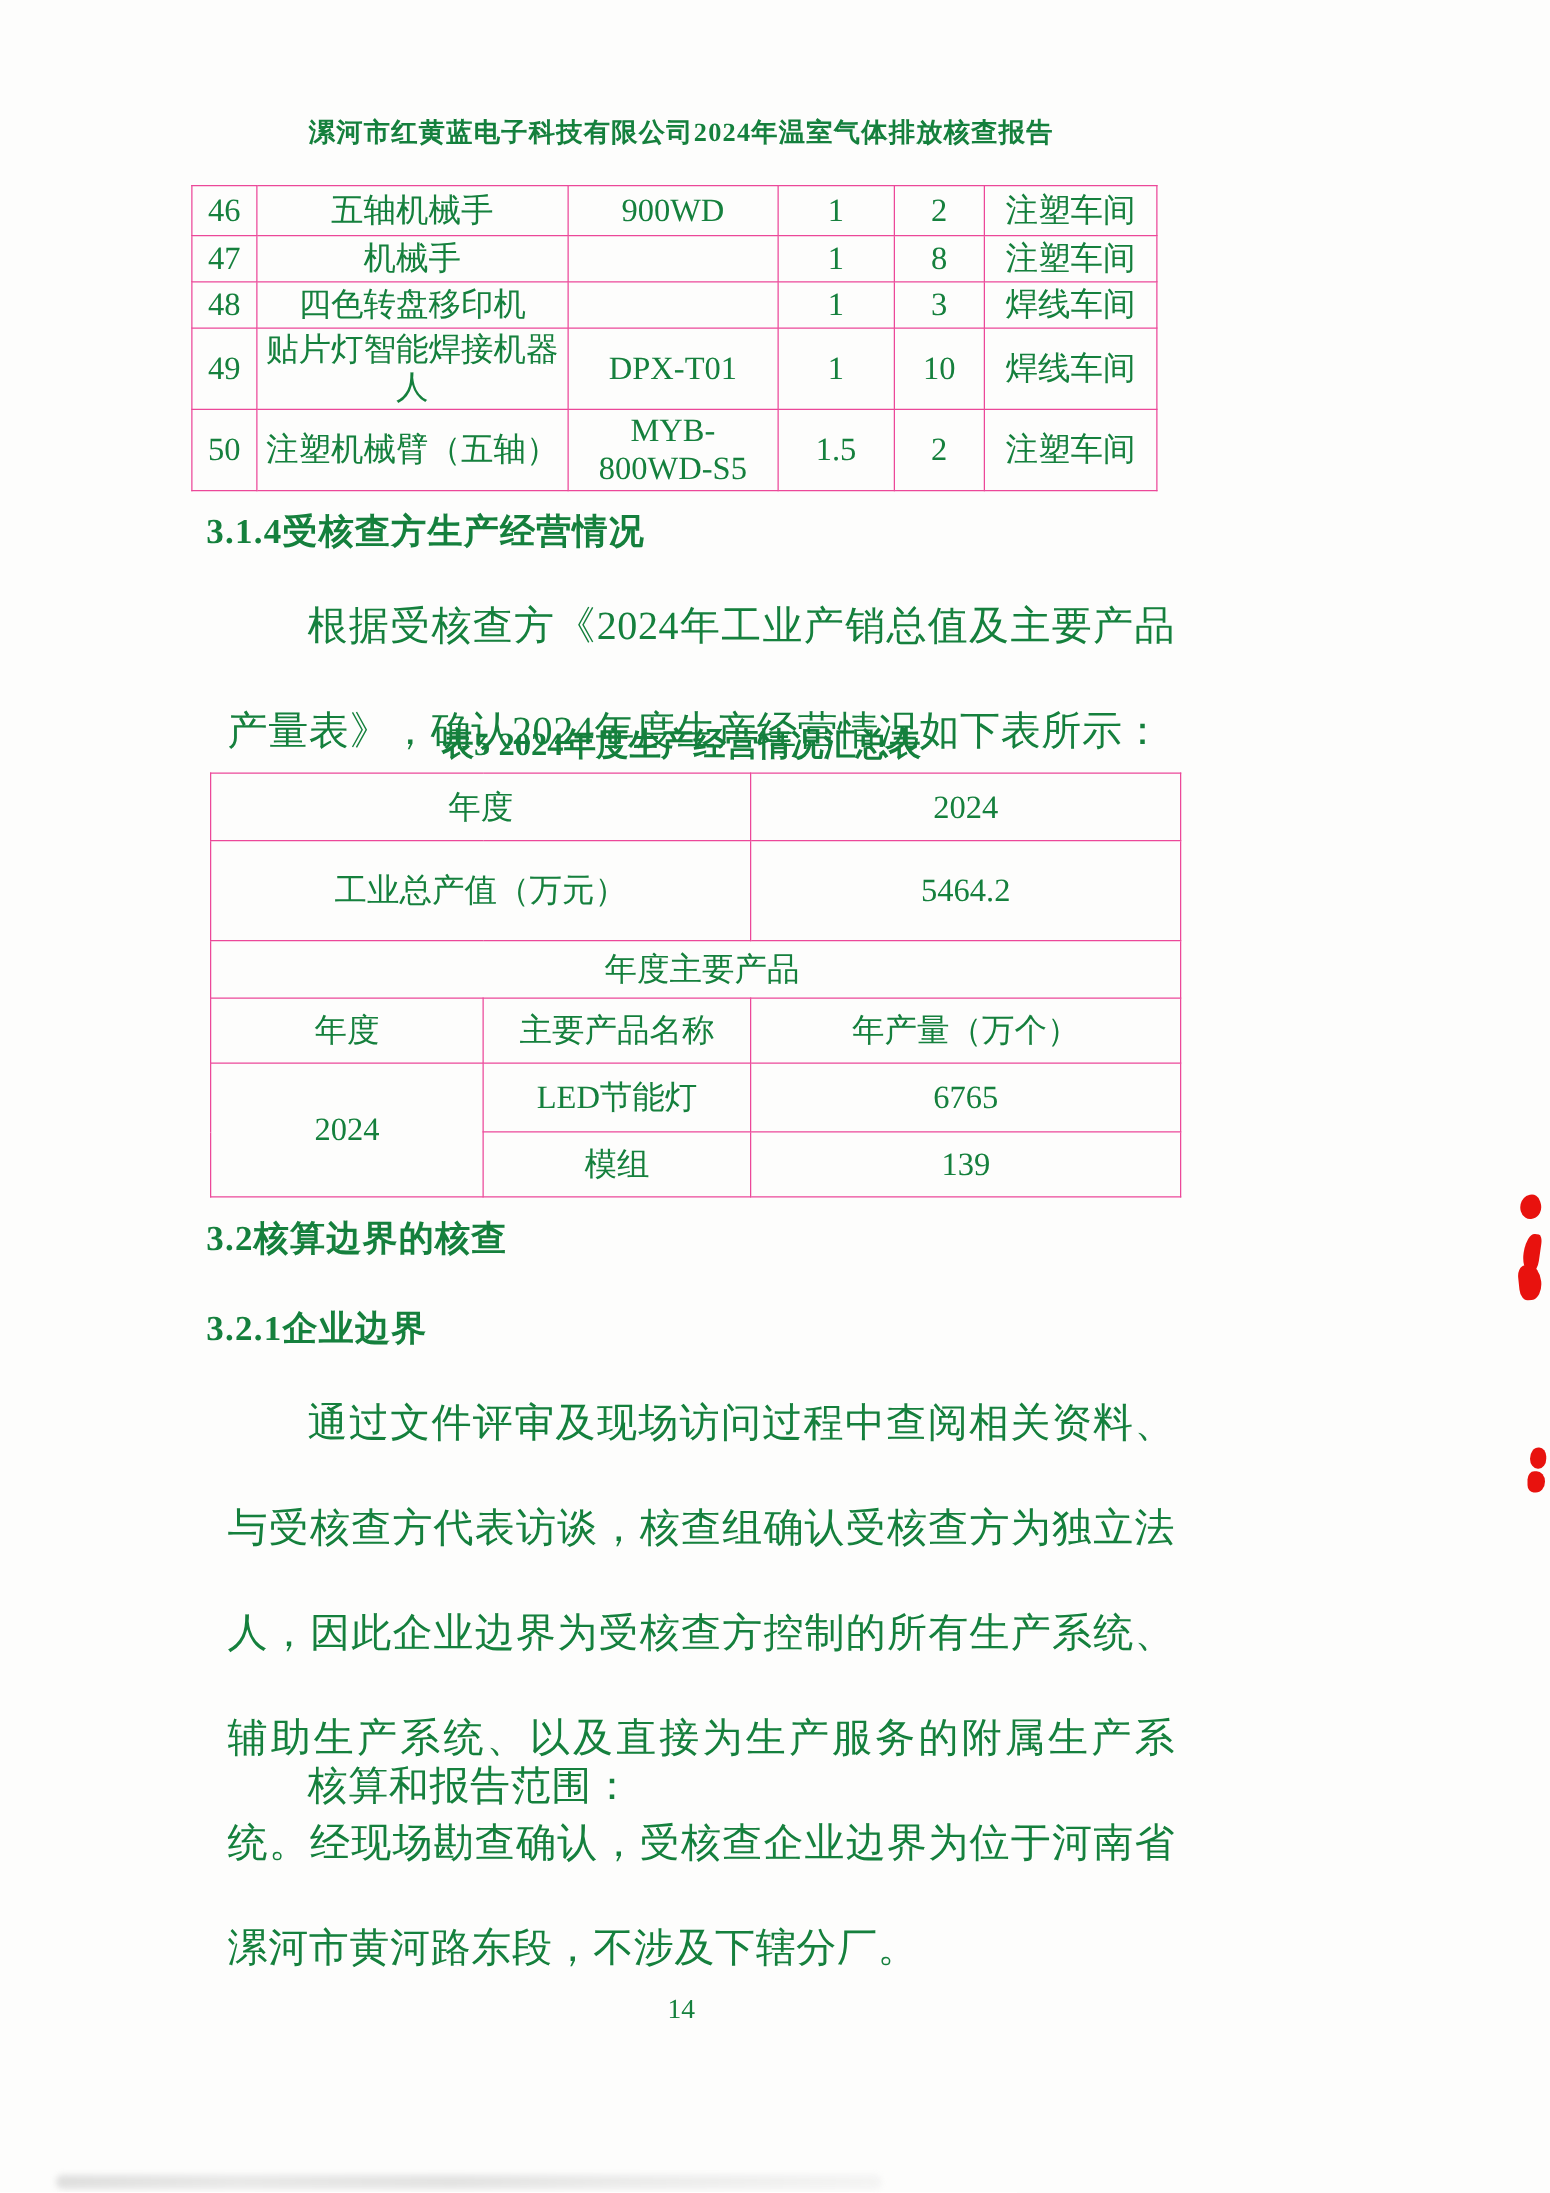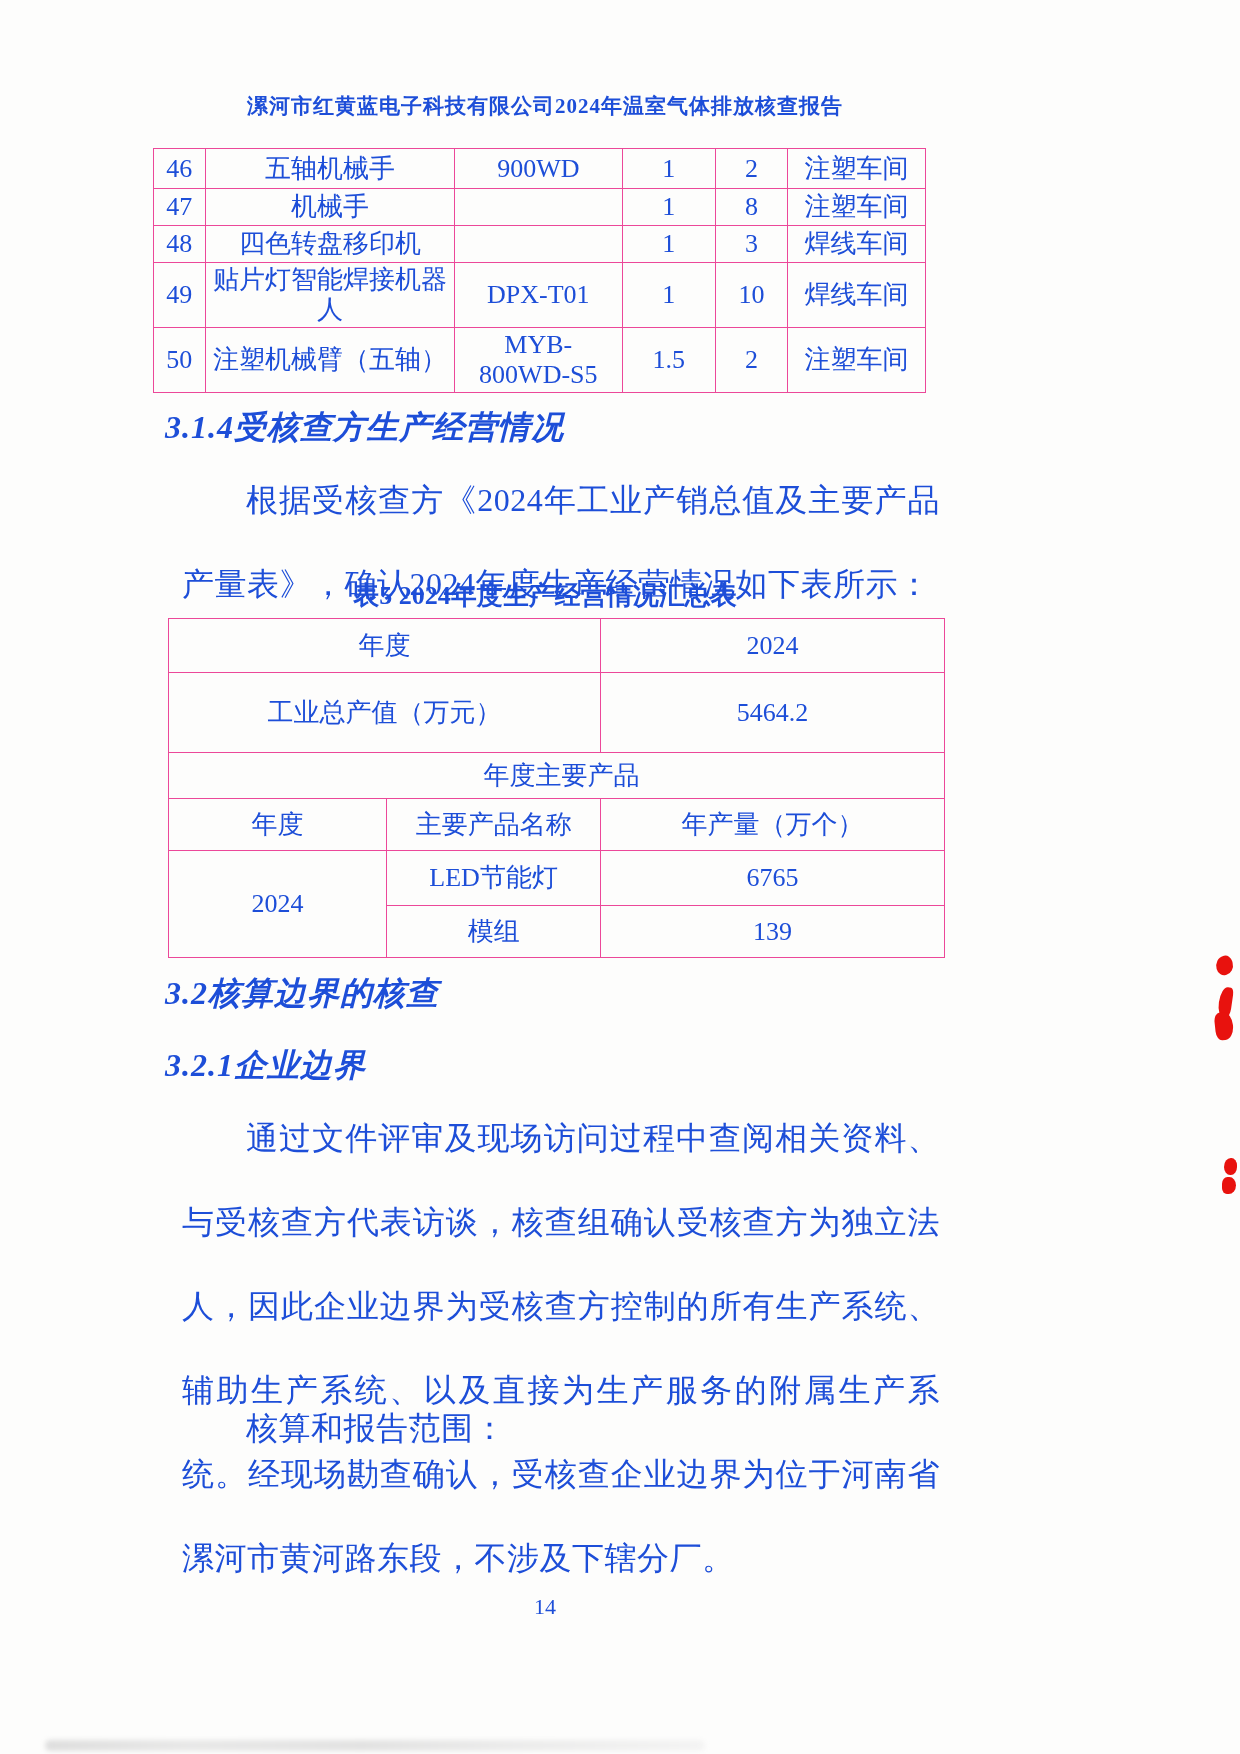--- a/index.html
+++ b/index.html
@@ -4,21 +4,21 @@
 <style>
   * { margin: 0; padding: 0; box-sizing: border-box; }
   html, body { background: #ffffff; }
   .page {
     position: relative;
     width: 1240px;
     height: 1754px;
     background: #fdfdfc;
     overflow: hidden;
     font-family: "Liberation Serif", "DejaVu Serif", serif;
-    color: #1d4ed8;
+    color: #15803d;
   }
   .header-title {
     position: absolute;
     top: 92px; left: 150px; width: 790px;
     text-align: center;
     font-size: 21px;
     font-weight: 700;
     letter-spacing: 1px;
   }
   table { border-collapse: collapse; table-layout: fixed; }
@@ -32,25 +32,24 @@
     overflow: hidden;
   }
   .equip-table { position: absolute; top: 148px; left: 153px; width: 773px; }
   .equip-table tr.r1 td { height: 40px; }
   .equip-table tr.r2 td { height: 37px; }
   .equip-table tr.r3 td { height: 37px; }
   .equip-table tr.r4 td { height: 37px; }
   .equip-table tr.r5 td { height: 50px; }
   .heading {
     position: absolute; left: 165px;
-    font-size: 32px;
+    font-size: 28px;
     font-weight: 700;
     letter-spacing: 1px;
     white-space: nowrap;
-    font-style: italic;
   }
   .h314 { top: 406px; }
   .h32  { top: 972px; }
   .h321 { top: 1044px; }
   .body-p {
     position: absolute; left: 166px; width: 758px;
     font-size: 32px;
     line-height: 84px;
     text-align: justify;
     text-indent: 2em;

